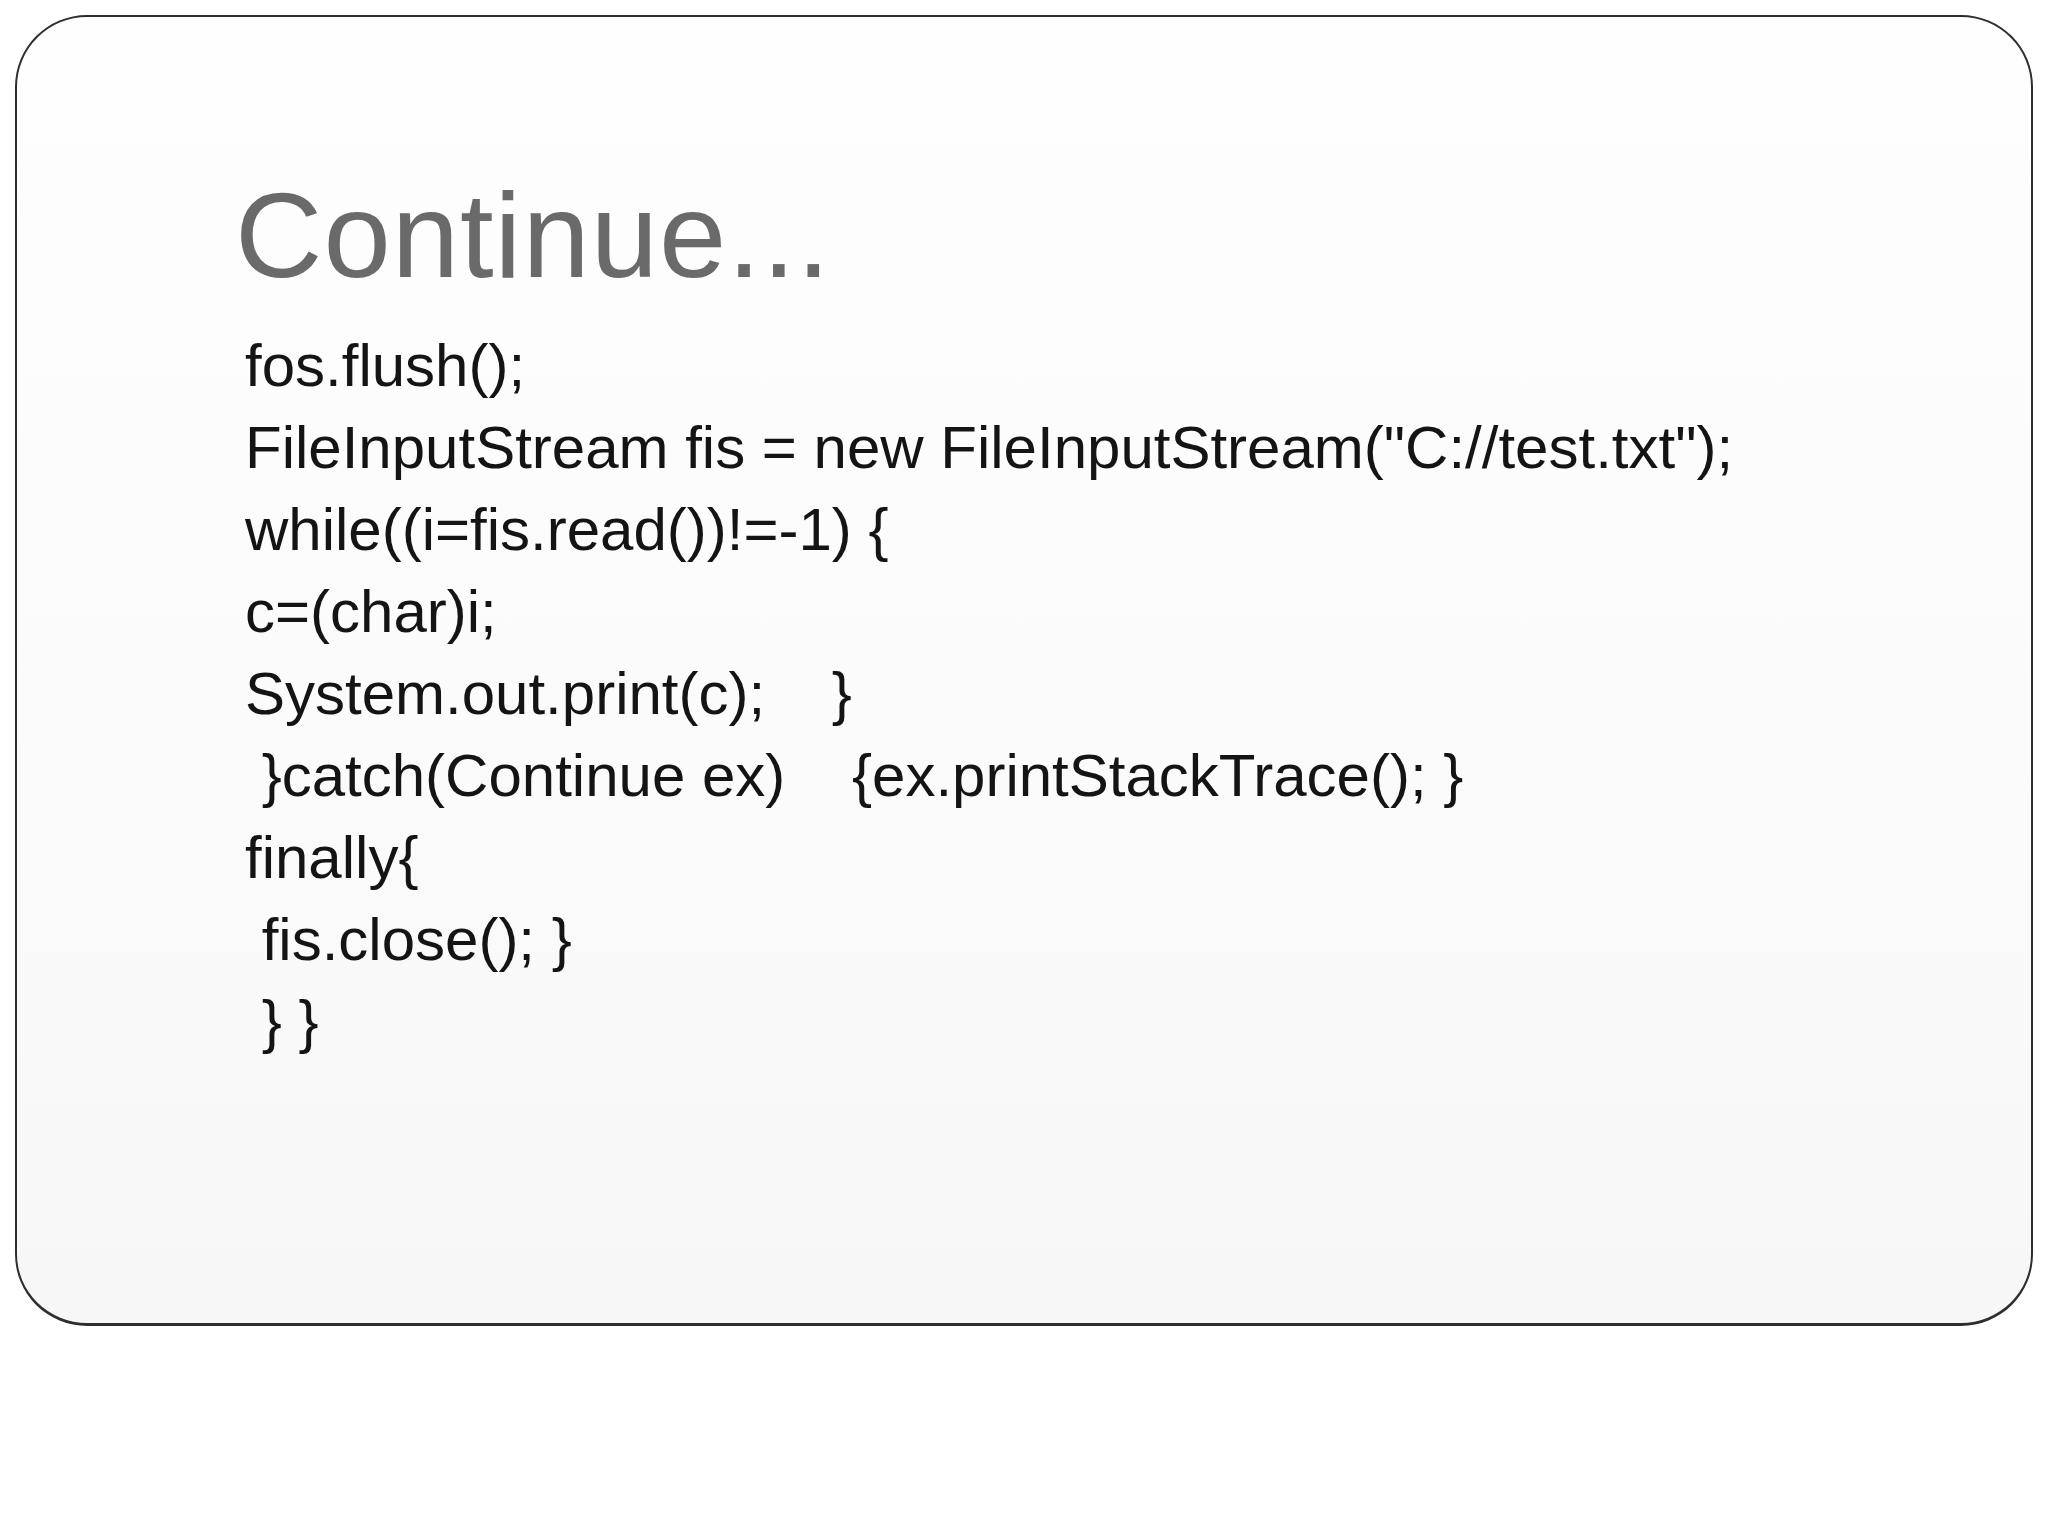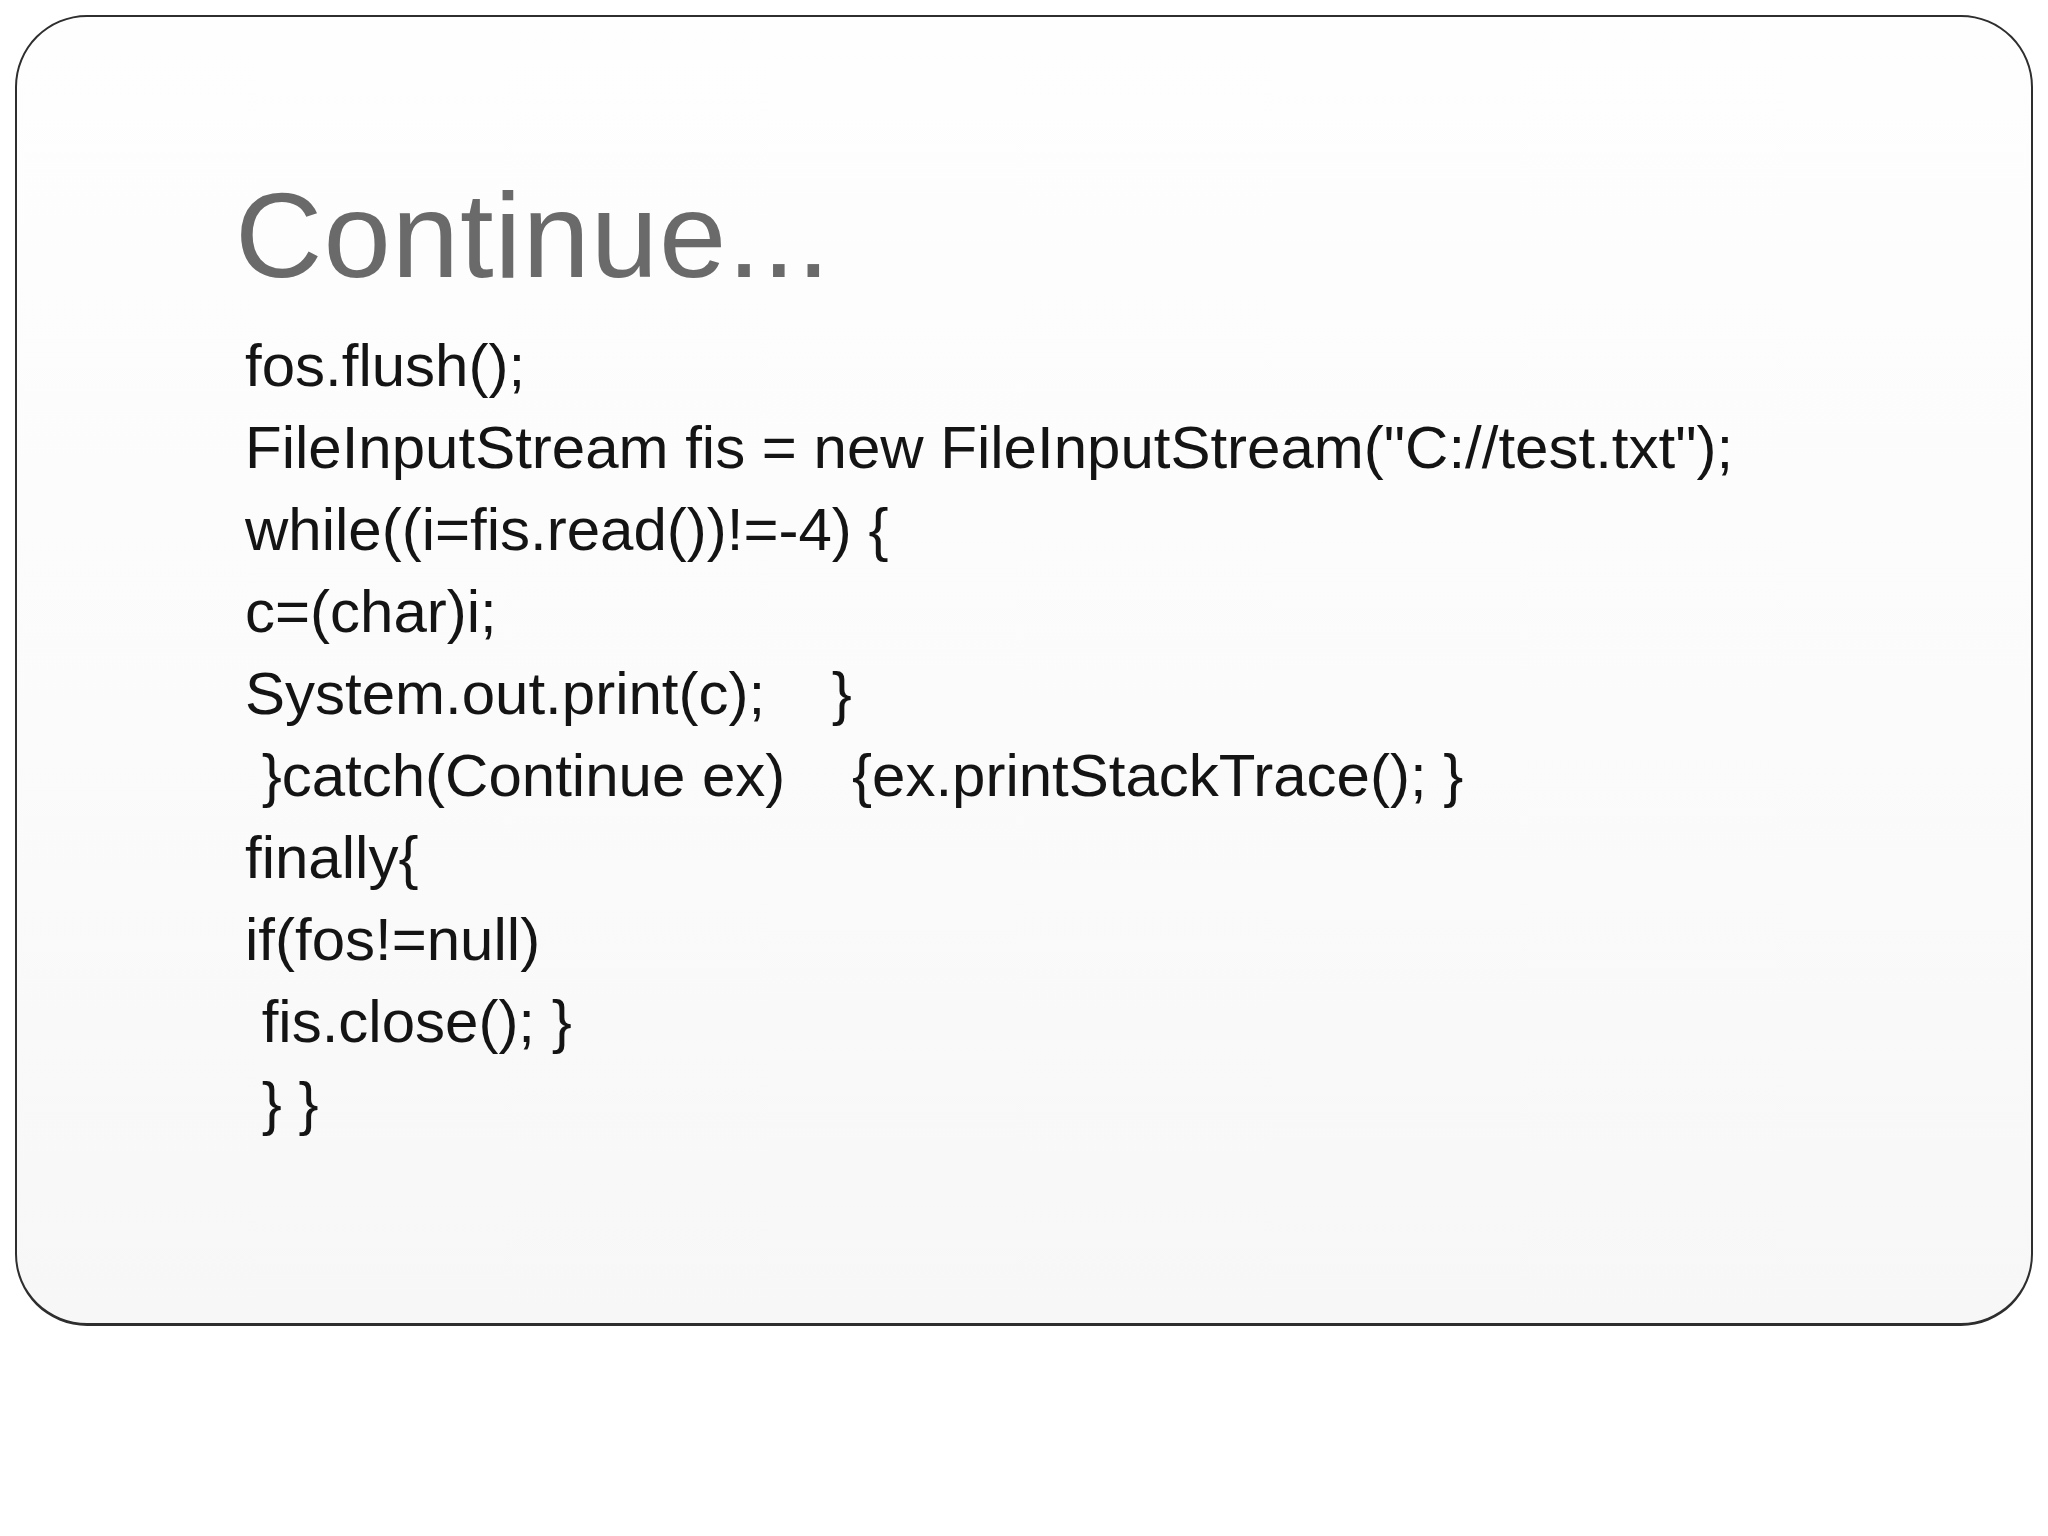--- a/index.html
+++ b/index.html
@@ -57,23 +57,22 @@
 </style>
 </head>
 <body>
 
 <div class="stage">
   <div class="slide">
     <h1 class="slide-title">Continue...</h1>
     <div class="code-block">
         <div class="code-line">fos.flush();</div>
         <div class="code-line">FileInputStream fis = new FileInputStream("C://test.txt");</div>
-        <div class="code-line">while((i=fis.read())!=-4) {</div>
+        <div class="code-line">while((i=fis.read())!=-1) {</div>
         <div class="code-line">c=(char)i;</div>
         <div class="code-line">System.out.print(c);    }</div>
         <div class="code-line"> }catch(Continue ex)    {ex.printStackTrace(); }</div>
         <div class="code-line">finally{</div>
-        <div class="code-line">if(fos!=null)</div>
         <div class="code-line"> fis.close(); }</div>
         <div class="code-line"> } }</div>
       </div>
   </div>
 </div>
 
 </body></html>

